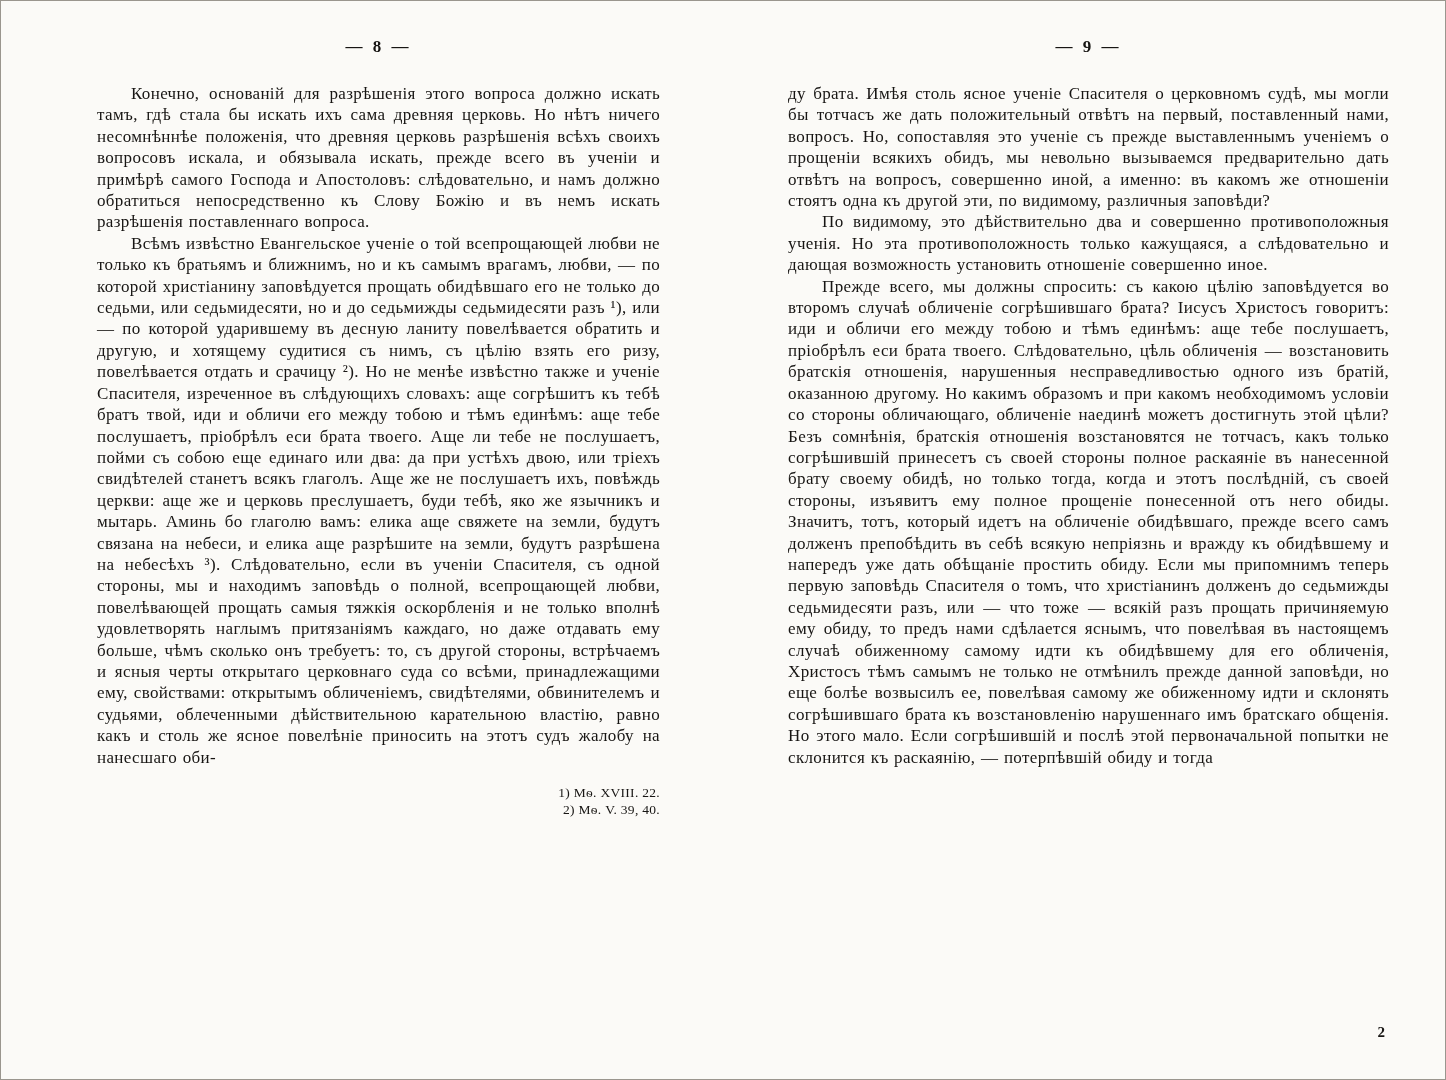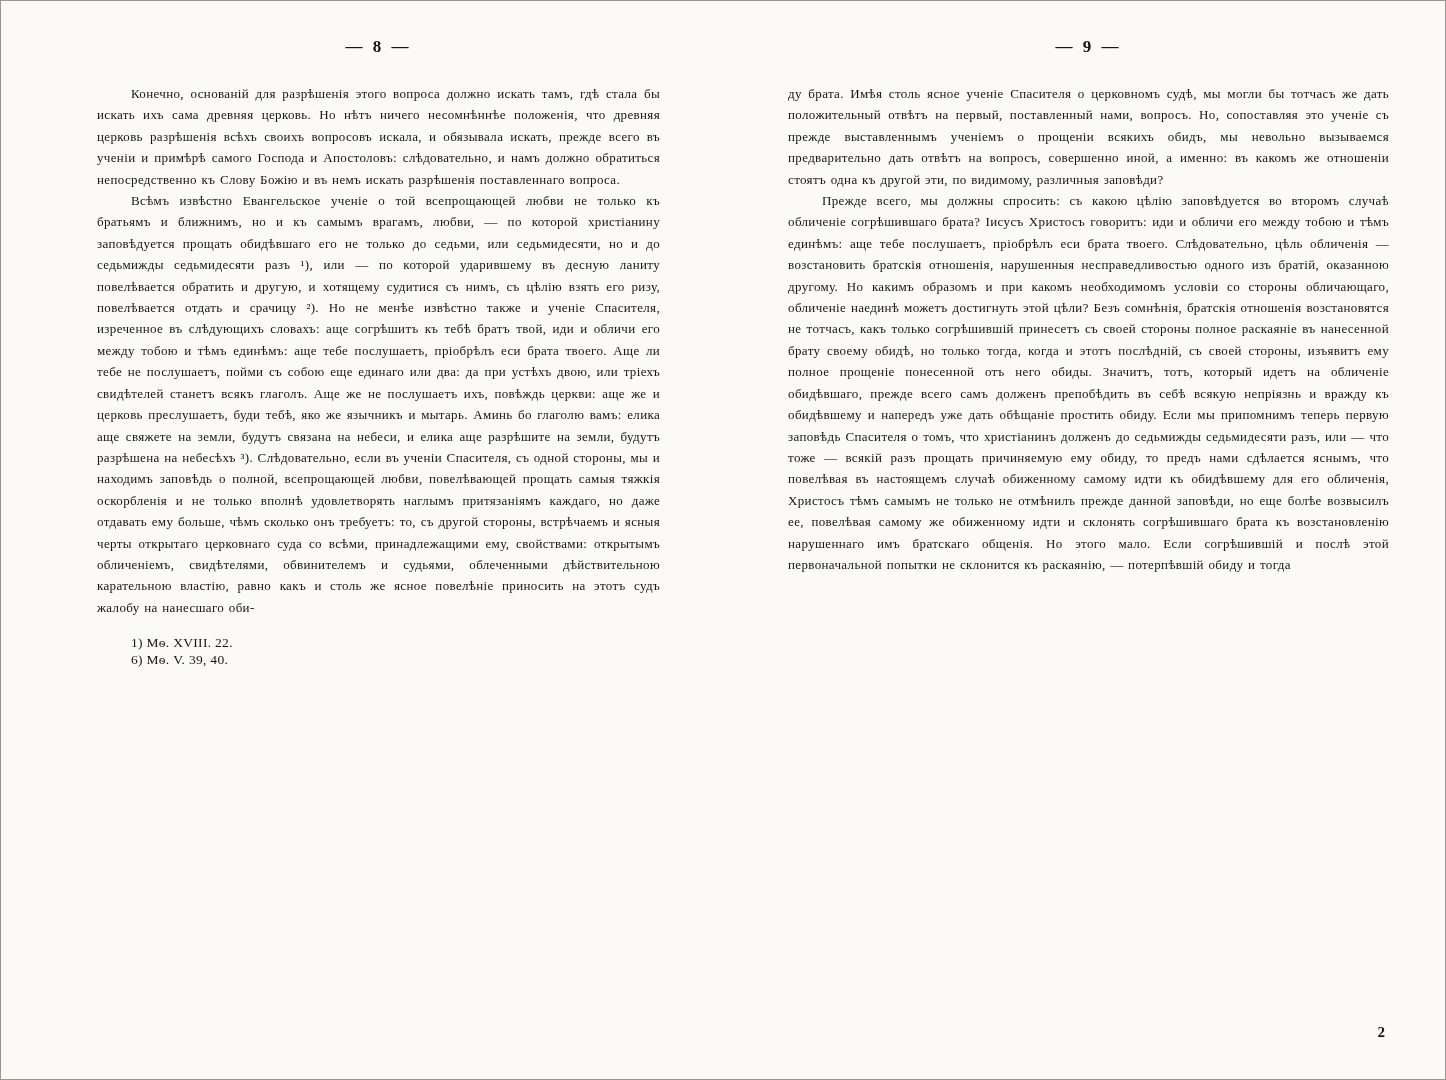--- a/index.html
+++ b/index.html
@@ -31,33 +31,34 @@
   .page-header {
     text-align: center;
     font-size: 17px;
     letter-spacing: 3px;
     margin: 0 0 26px 0;
     font-weight: bold;
   }
   .para {
     margin: 0;
     text-align: justify;
-    font-size: 13px;
+    font-size: 17px;
     line-height: 21.4px;
     letter-spacing: 0.35px;
     text-indent: 34px;
     word-spacing: 1px;
   }
   .para.continuation { text-indent: 0; font-family: Liberation Serif, serif; }
   .footnotes {
     margin-top: 16px;
     padding-left: 34px;
     font-size: 13.5px;
     line-height: 17px;
     letter-spacing: 0.3px;
+    text-align: right;
   }
   .footnote { white-space: nowrap; }
   .signature {
     position: absolute;
     right: 60px;
     bottom: 38px;
     font-weight: bold;
     font-size: 15px;
   }
 </style>
@@ -65,24 +66,25 @@
 <body>
 
 <div class="spread">
 
   <section class="page page-left">
     <header class="page-header">— 8 —</header>
     <p class="para">Конечно, основаній для разрѣшенія этого вопроса должно искать тамъ, гдѣ стала бы искать ихъ сама древняя церковь. Но нѣтъ ничего несомнѣннѣе положенія, что древняя церковь разрѣшенія всѣхъ своихъ вопросовъ искала, и обязывала искать, прежде всего въ ученіи и примѣрѣ самого Господа и Апостоловъ: слѣдовательно, и намъ должно обратиться непосредственно къ Слову Божію и въ немъ искать разрѣшенія поставленнаго вопроса.</p>
     <p class="para">Всѣмъ извѣстно Евангельское ученіе о той всепрощающей любви не только къ братьямъ и ближнимъ, но и къ самымъ врагамъ, любви, — по которой христіанину заповѣдуется прощать обидѣвшаго его не только до седьми, или седьмидесяти, но и до седьмижды седьмидесяти разъ ¹), или — по которой ударившему въ десную ланиту повелѣвается обратить и другую, и хотящему судитися съ нимъ, съ цѣлію взять его ризу, повелѣвается отдать и срачицу ²). Но не менѣе извѣстно также и ученіе Спасителя, изреченное въ слѣдующихъ словахъ: аще согрѣшитъ къ тебѣ братъ твой, иди и обличи его между тобою и тѣмъ единѣмъ: аще тебе послушаетъ, пріобрѣлъ еси брата твоего. Аще ли тебе не послушаетъ, пойми съ собою еще единаго или два: да при устѣхъ двою, или тріехъ свидѣтелей станетъ всякъ глаголъ. Аще же не послушаетъ ихъ, повѣждь церкви: аще же и церковь преслушаетъ, буди тебѣ, яко же язычникъ и мытарь. Аминь бо глаголю вамъ: елика аще свяжете на земли, будутъ связана на небеси, и елика аще разрѣшите на земли, будутъ разрѣшена на небесѣхъ ³). Слѣдовательно, если въ ученіи Спасителя, съ одной стороны, мы и находимъ заповѣдь о полной, всепрощающей любви, повелѣвающей прощать самыя тяжкія оскорбленія и не только вполнѣ удовлетворять наглымъ притязаніямъ каждаго, но даже отдавать ему больше, чѣмъ сколько онъ требуетъ: то, съ другой стороны, встрѣчаемъ и ясныя черты открытаго церковнаго суда со всѣми, принадлежащими ему, свойствами: открытымъ обличеніемъ, свидѣтелями, обвинителемъ и судьями, облеченными дѣйствительною карательною властію, равно какъ и столь же ясное повелѣніе приносить на этотъ судъ жалобу на нанесшаго оби-</p>
     <footer class="footnotes">
       <div class="footnote">1) Мѳ. XVIII. 22.</div>
-      <div class="footnote">6) Мѳ. V. 39, 40.</div>
+      <div class="footnote">2) Мѳ. V. 39, 40.</div>
     </footer>
   </section>
 
   <section class="page page-right">
     <header class="page-header">— 9 —</header>
     <p class="para continuation">ду брата. Имѣя столь ясное ученіе Спасителя о церковномъ судѣ, мы могли бы тотчасъ же дать положительный отвѣтъ на первый, поставленный нами, вопросъ. Но, сопоставляя это ученіе съ прежде выставленнымъ ученіемъ о прощеніи всякихъ обидъ, мы невольно вызываемся предварительно дать отвѣтъ на вопросъ, совершенно иной, а именно: въ какомъ же отношеніи стоятъ одна къ другой эти, по видимому, различныя заповѣди?</p>
+    <p class="para">По видимому, это дѣйствительно два и совершенно противоположныя ученія. Но эта противоположность только кажущаяся, а слѣдовательно и дающая возможность установить отношеніе совершенно иное.</p>
     <p class="para">Прежде всего, мы должны спросить: съ какою цѣлію заповѣдуется во второмъ случаѣ обличеніе согрѣшившаго брата? Іисусъ Христосъ говоритъ: иди и обличи его между тобою и тѣмъ единѣмъ: аще тебе послушаетъ, пріобрѣлъ еси брата твоего. Слѣдовательно, цѣль обличенія — возстановить братскія отношенія, нарушенныя несправедливостью одного изъ братій, оказанною другому. Но какимъ образомъ и при какомъ необходимомъ условіи со стороны обличающаго, обличеніе наединѣ можетъ достигнуть этой цѣли? Безъ сомнѣнія, братскія отношенія возстановятся не тотчасъ, какъ только согрѣшившій принесетъ съ своей стороны полное раскаяніе въ нанесенной брату своему обидѣ, но только тогда, когда и этотъ послѣдній, съ своей стороны, изъявитъ ему полное прощеніе понесенной отъ него обиды. Значитъ, тотъ, который идетъ на обличеніе обидѣвшаго, прежде всего самъ долженъ препобѣдить въ себѣ всякую непріязнь и вражду къ обидѣвшему и напередъ уже дать обѣщаніе простить обиду. Если мы припомнимъ теперь первую заповѣдь Спасителя о томъ, что христіанинъ долженъ до седьмижды седьмидесяти разъ, или — что тоже — всякій разъ прощать причиняемую ему обиду, то предъ нами сдѣлается яснымъ, что повелѣвая въ настоящемъ случаѣ обиженному самому идти къ обидѣвшему для его обличенія, Христосъ тѣмъ самымъ не только не отмѣнилъ прежде данной заповѣди, но еще болѣе возвысилъ ее, повелѣвая самому же обиженному идти и склонять согрѣшившаго брата къ возстановленію нарушеннаго имъ братскаго общенія. Но этого мало. Если согрѣшившій и послѣ этой первоначальной попытки не склонится къ раскаянію, — потерпѣвшій обиду и тогда</p>
     <div class="signature">2</div>
   </section>
 
 </div>
 
 </body></html>

